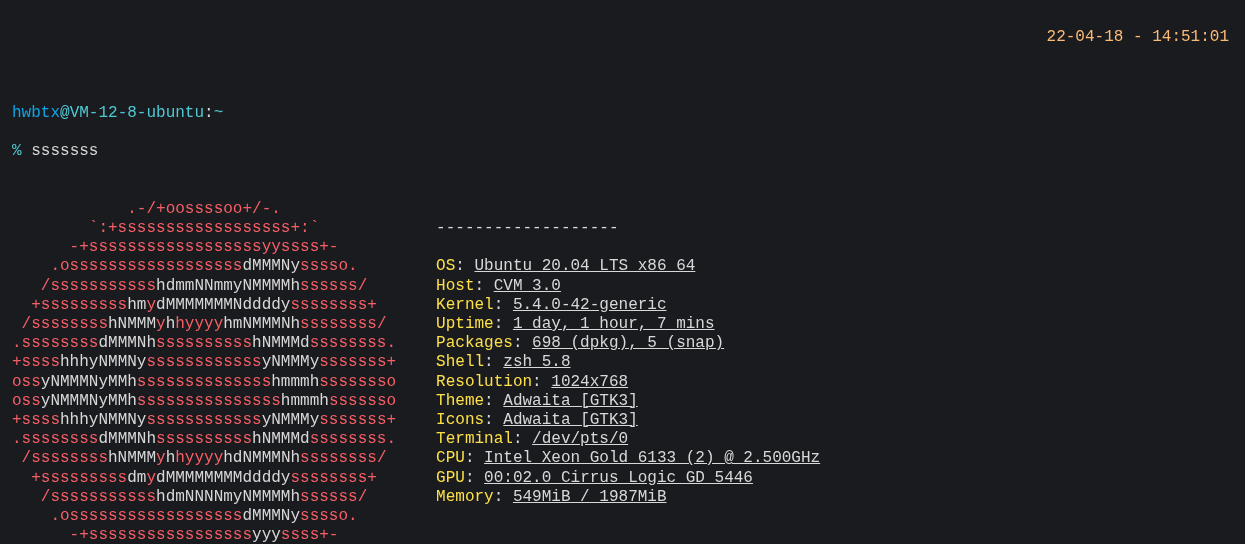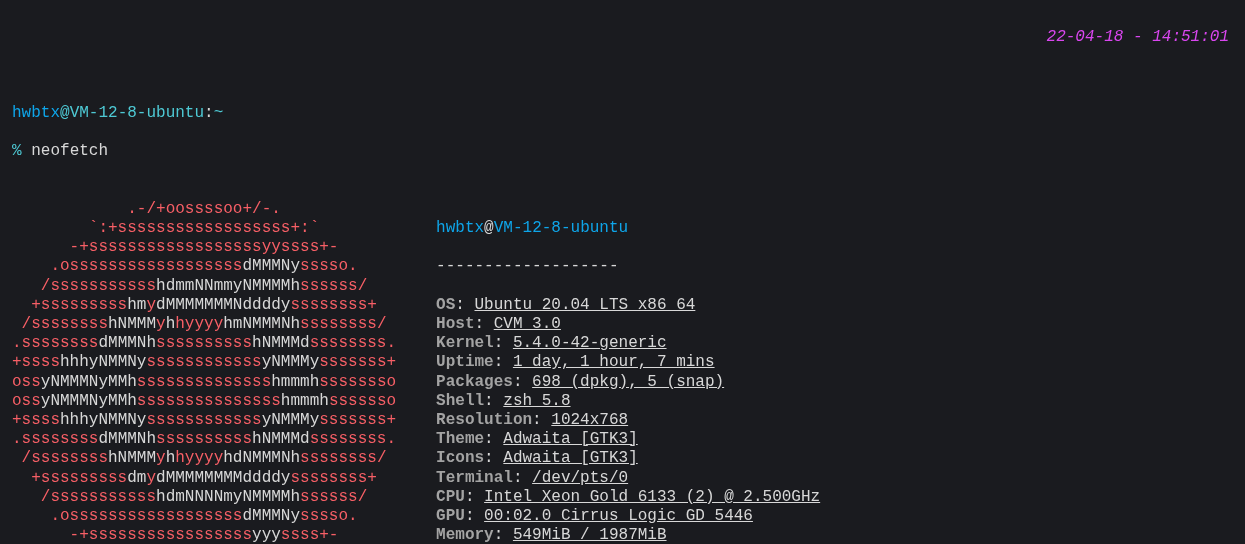--- a/index.html
+++ b/index.html
@@ -14,37 +14,36 @@
       overflow: hidden;
     }
     .prompt-line { display: flex; }
     .red { color: #0ea5e9; }
     .cyan { color: #4ec9d4; }
     .white { color: #d8d8d8; }
     .logo { color: #f75f66; }
     .logo .w { color: #d8d8d8; }
     .info-container { display: flex; }
     .info-block { margin-left: 40px; }
-    .info-row .lbl { color: #a3a3a3; font-weight: bold; }
+    .info-row .lbl { color: #fde047; }
     .info-row .val { color: #d8d8d8; text-decoration: underline; }
-    .timestamp { position: absolute; right: 16px; top: 28px; color: #d946ef; font-style: italic; }
+    .timestamp { position: absolute; right: 16px; top: 28px; color: #fdba74; }
   </style>
 </head>
 <body>
 
 
 
 <div>
 <div class="prompt-line"><span class="red">hwbtx</span><span class="cyan">@</span><span class="cyan">VM-12-8-ubuntu</span><span class="white">:</span><span class="cyan">~</span></div>
-<div class="prompt-line"><span class="cyan">%</span><span class="white"> </span><span class="white">neofetch</span></div>
+<div class="prompt-line"><span class="cyan">%</span><span class="white"> </span><span class="white">sssssss</span></div>
 <div class="timestamp">22-04-18 - 14:51:01</div>
 <div class="info-container">
 <div class="logo" id="logo-target"><div><span>            .-/+oossssoo+/-.</span></div><div><span>        `:+ssssssssssssssssss+:`</span></div><div><span>      -+ssssssssssssssssssyyssss+-</span></div><div><span>    .ossssssssssssssssss</span><span class="w">dMMMNy</span><span>sssso.</span></div><div><span>   /sssssssssss</span><span class="w">hdmmNNmmyNMMMMh</span><span>ssssss/</span></div><div><span>  +sssssssss</span><span class="w">hm</span><span>y</span><span class="w">dMMMMMMMNddddy</span><span>ssssssss+</span></div><div><span> /ssssssss</span><span class="w">hNMMM</span><span>y</span><span class="w">h</span><span>hyyyy</span><span class="w">hmNMMMNh</span><span>ssssssss/</span></div><div><span>.ssssssss</span><span class="w">dMMMNh</span><span>ssssssssss</span><span class="w">hNMMMd</span><span>ssssssss.</span></div><div><span>+ssss</span><span class="w">hhhyNMMNy</span><span>ssssssssssss</span><span class="w">yNMMMy</span><span>sssssss+</span></div><div><span>oss</span><span class="w">yNMMMNyMMh</span><span>ssssssssssssss</span><span class="w">hmmmh</span><span>ssssssso</span></div><div><span>oss</span><span class="w">yNMMMNyMMh</span><span>sssssssssssssss</span><span class="w">hmmmh</span><span>sssssso</span></div><div><span>+ssss</span><span class="w">hhhyNMMNy</span><span>ssssssssssss</span><span class="w">yNMMMy</span><span>sssssss+</span></div><div><span>.ssssssss</span><span class="w">dMMMNh</span><span>ssssssssss</span><span class="w">hNMMMd</span><span>ssssssss.</span></div><div><span> /ssssssss</span><span class="w">hNMMM</span><span>y</span><span class="w">h</span><span>hyyyy</span><span class="w">hdNMMMNh</span><span>ssssssss/</span></div><div><span>  +sssssssss</span><span class="w">dm</span><span>y</span><span class="w">dMMMMMMMMddddy</span><span>ssssssss+</span></div><div><span>   /sssssssssss</span><span class="w">hdmNNNNmyNMMMMh</span><span>ssssss/</span></div><div><span>    .ossssssssssssssssss</span><span class="w">dMMMNy</span><span>sssso.</span></div><div><span>      -+sssssssssssssssss</span><span class="w">yyy</span><span>ssss+-</span></div></div>
 <div class="info-block">
-<div><span class="red">hwbtx</span><span class="white">@</span><span class="red">VM-12-8-ubuntu</span></div>
 <div class="white">-------------------</div>
 <div id="info-target"><div class="info-row"><span class="lbl">OS</span><span class="white">: </span><span class="val">Ubuntu 20.04 LTS x86_64</span></div><div class="info-row"><span class="lbl">Host</span><span class="white">: </span><span class="val">CVM 3.0</span></div><div class="info-row"><span class="lbl">Kernel</span><span class="white">: </span><span class="val">5.4.0-42-generic</span></div><div class="info-row"><span class="lbl">Uptime</span><span class="white">: </span><span class="val">1 day, 1 hour, 7 mins</span></div><div class="info-row"><span class="lbl">Packages</span><span class="white">: </span><span class="val">698 (dpkg), 5 (snap)</span></div><div class="info-row"><span class="lbl">Shell</span><span class="white">: </span><span class="val">zsh 5.8</span></div><div class="info-row"><span class="lbl">Resolution</span><span class="white">: </span><span class="val">1024x768</span></div><div class="info-row"><span class="lbl">Theme</span><span class="white">: </span><span class="val">Adwaita [GTK3]</span></div><div class="info-row"><span class="lbl">Icons</span><span class="white">: </span><span class="val">Adwaita [GTK3]</span></div><div class="info-row"><span class="lbl">Terminal</span><span class="white">: </span><span class="val">/dev/pts/0</span></div><div class="info-row"><span class="lbl">CPU</span><span class="white">: </span><span class="val">Intel Xeon Gold 6133 (2) @ 2.500GHz</span></div><div class="info-row"><span class="lbl">GPU</span><span class="white">: </span><span class="val">00:02.0 Cirrus Logic GD 5446</span></div><div class="info-row"><span class="lbl">Memory</span><span class="white">: </span><span class="val">549MiB / 1987MiB</span></div></div>
 
 </div>
 </div>
 </div>
 
 
 
 

